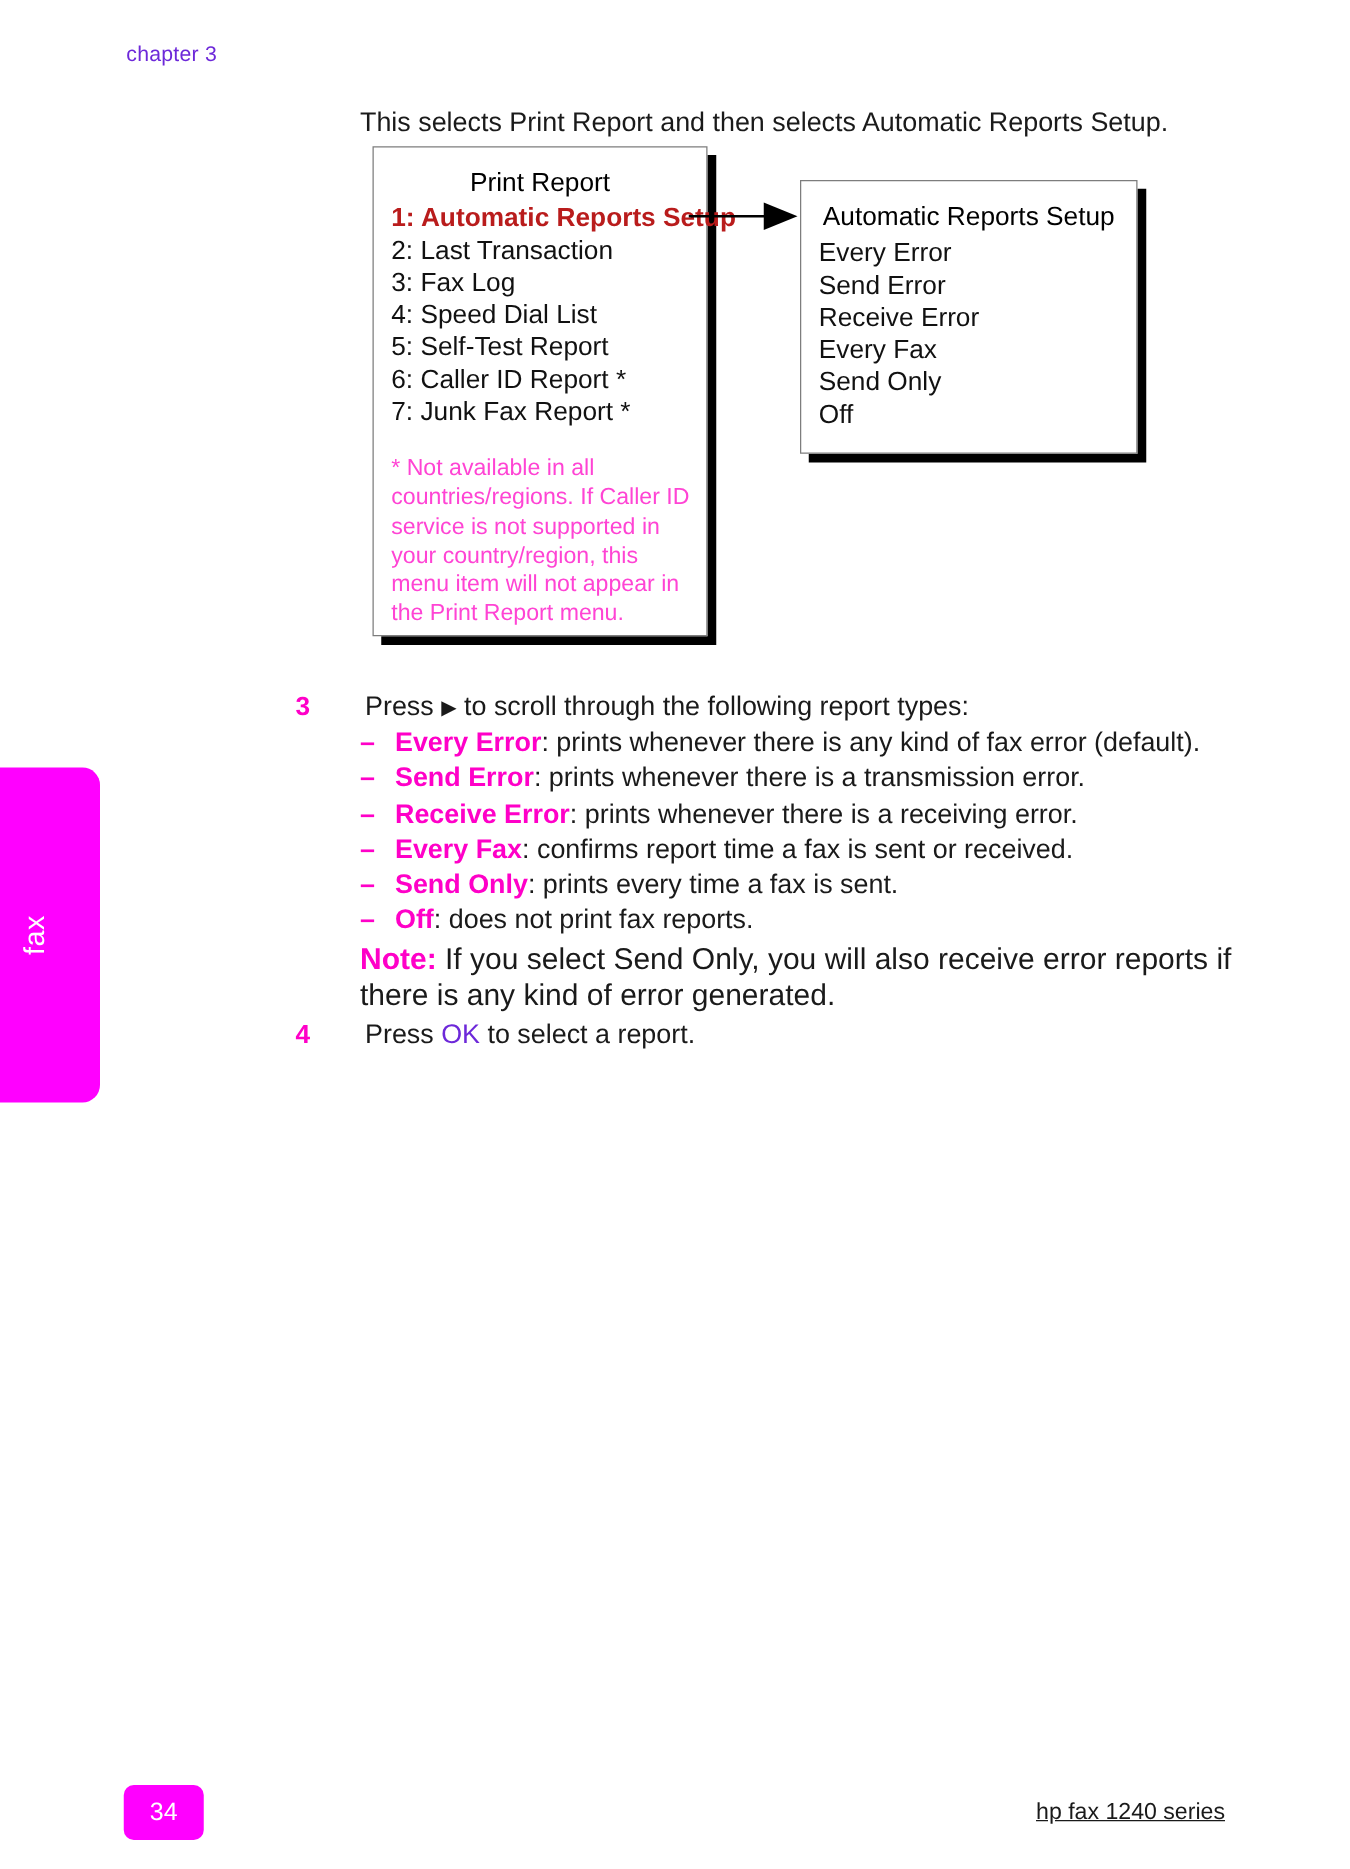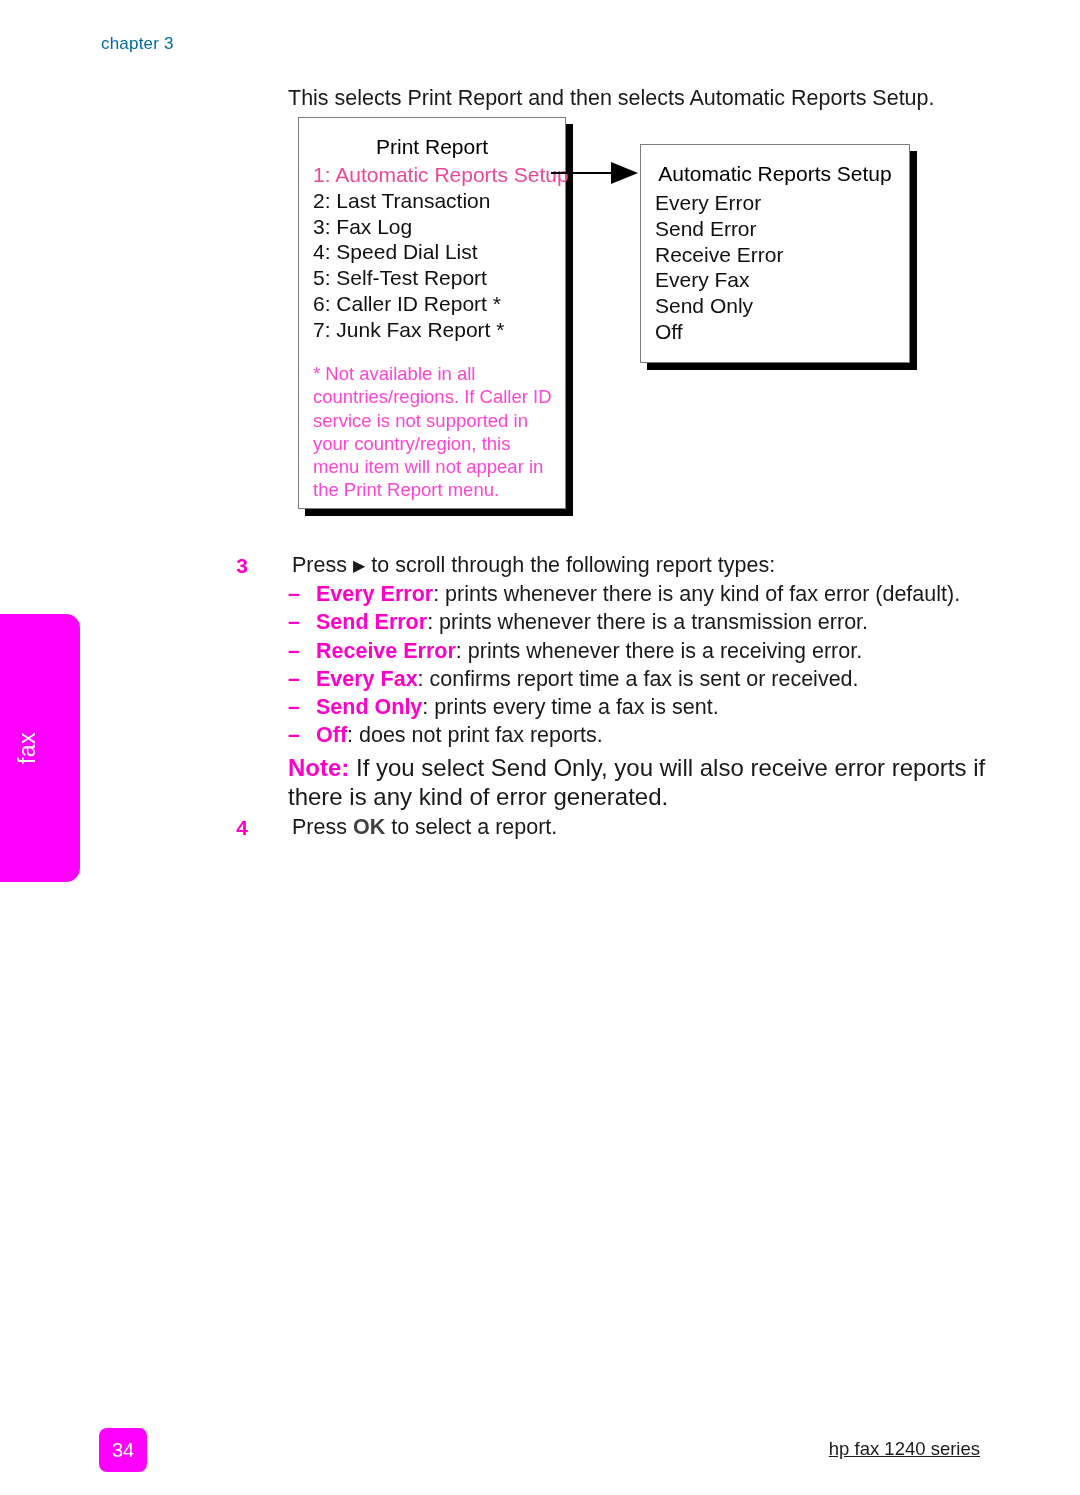--- a/index.html
+++ b/index.html
@@ -16,21 +16,21 @@
     overflow: hidden;
   }
 
   
   .chapter-head {
     position: absolute;
     left: 101px;
     top: 34px;
     font-size: 17px;
     letter-spacing: .2px;
-    color: #0369a1;
+    color: #6d28d9;
   }
 
   
   .side-tab {
     position: absolute;
     left: -26px;
     top: 614px;
     width: 106px;
     height: 268px;
     background: #ff00ff;
@@ -102,22 +102,22 @@
     list-style: none;
   }
   .menu-list li {
     font-size: 21px;
     line-height: 25.8px;
     color: #111;
     white-space: nowrap;
   }
   #box-print-report .menu-list { padding: 2px 0 0 14px; }
   #box-print-report .menu-list li.selected {
-    font-weight: normal;
-    color: #ec4899;
+    font-weight: bold;
+    color: #b91c1c;
   }
   #box-auto-reports .menu-list { padding: 3px 0 0 14px; }
 
   .footnote {
     position: absolute;
     left: 14px;
     top: 244px;
     width: 248px;
     color: #ff44d4;
     font-size: 18.5px;
@@ -197,30 +197,30 @@
     top: 753px;
     width: 700px;
     font-size: 24px;
     line-height: 29px;
   }
   .note-label {
     color: #ff00c8;
     font-weight: bold;
   }
   .ok-key {
-    color: #404040;
-    font-weight: bold;
+    color: #6d28d9;
+    font-weight: normal;
   }
 
   
   .page-badge {
     position: absolute;
     left: 99px;
     top: 1428px;
-    width: 48px;
+    width: 64px;
     height: 44px;
     background: #ff00ff;
     border-radius: 8px;
     color: #ffffff;
     font-size: 20px;
     display: flex;
     align-items: center;
     justify-content: center;
   }
   .footer-right {

